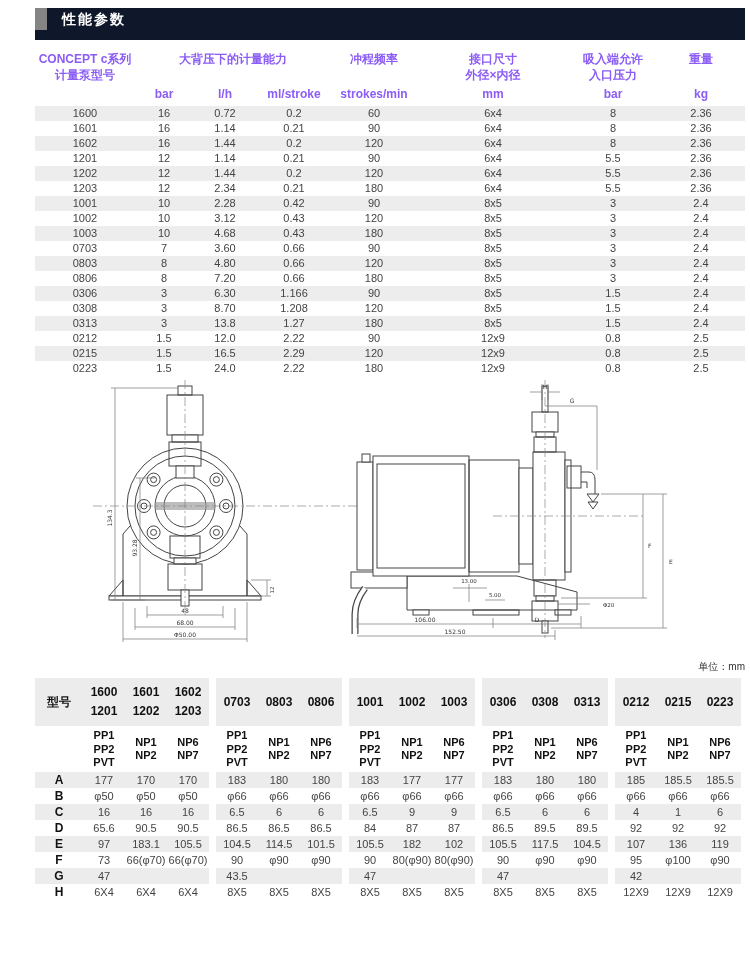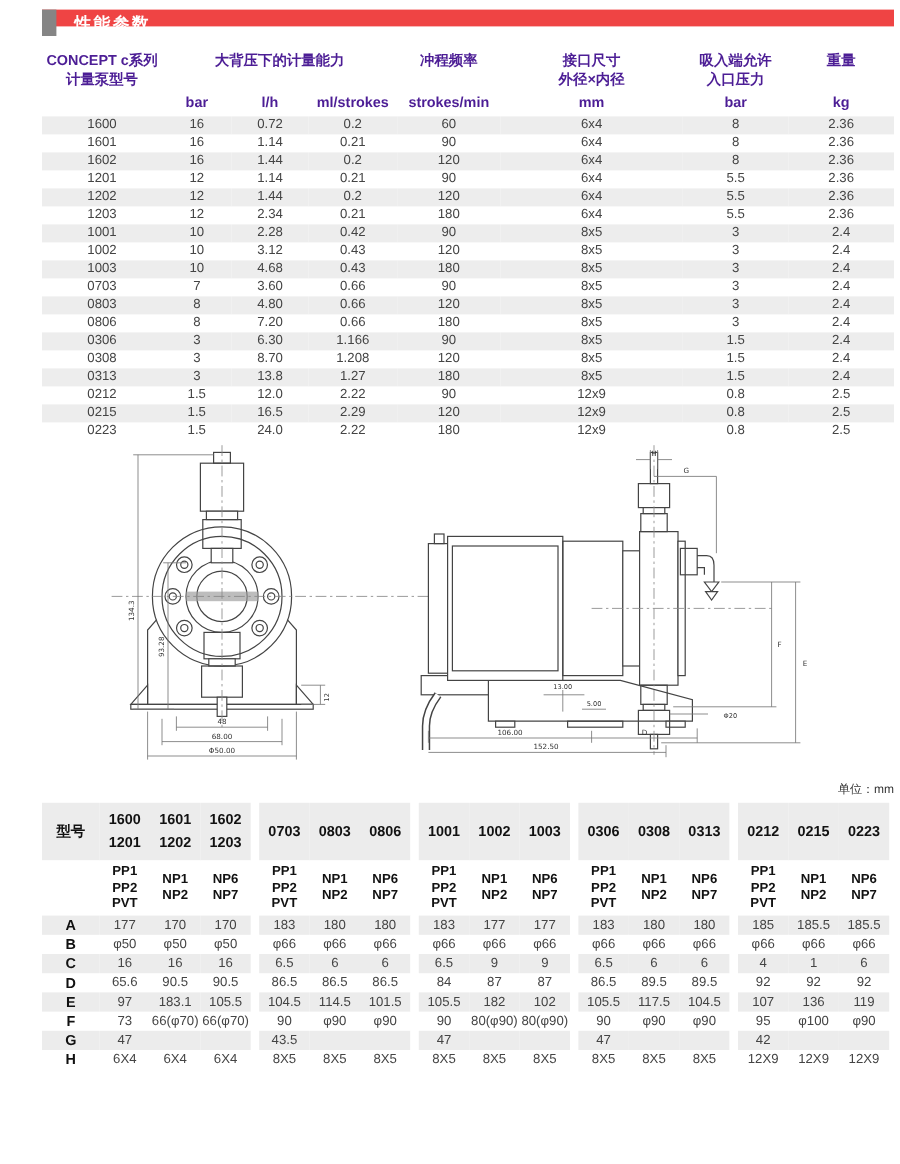--- a/index.html
+++ b/index.html
@@ -4,32 +4,32 @@
 <style>
   html,body{margin:0;padding:0;}
   body{
     width:750px;height:970px;background:#fff;color:#333;
     font-family:"Liberation Sans","DejaVu Sans",sans-serif;
     -webkit-font-smoothing:antialiased;position:relative;overflow:hidden;
   }
   .content{padding:8px 5px 0 35px;}
   
   .section-bar{
-    position:relative;height:14px;background:#ef4444;margin-bottom:17px;
+    position:relative;height:32px;background:#0f172a;margin-bottom:8px;
   }
   .section-bar .accent{
     position:absolute;left:0;top:0;width:12px;height:22px;background:#858585;
   }
   .section-bar .bar-title{
     color:#fff;font-weight:bold;font-size:14px;line-height:22px;
     padding-left:27px;letter-spacing:2px;
   }
   
   table.perf{border-collapse:collapse;width:710px;table-layout:fixed;font-size:11px;}
-  table.perf th{font-size:12px;font-weight:bold;text-align:center;vertical-align:top;padding:3px 0 2px 0;color:#4c1d95;margin-left:22px;}
+  table.perf th{font-size:12px;font-weight:bold;text-align:center;vertical-align:top;padding:3px 0 2px 0;color:#8b5cf6;margin-left:22px;}
   table.perf th.multiline{white-space:pre-line;line-height:1.35;}
   table.perf tr.units th{padding:2px 0 5px 0;}
   table.perf td{height:15px;padding:0;text-align:center;color:#444;line-height:15px;}
   table.perf tbody tr:nth-child(odd){background:#ededed;}
   
   .drawings{position:relative;height:282px;width:710px;}
   .drawings svg{position:absolute;top:0;}
   svg .ln{stroke:#444;fill:none;stroke-width:1;}
   svg .fillw{fill:#fff;}
   svg .cl{stroke:#888;stroke-width:0.7;stroke-dasharray:9 3 2 3;fill:none;}
@@ -81,21 +81,21 @@
         <th>冲程频率</th>
         <th class="multiline">接口尺寸
 外径×内径</th>
         <th class="multiline">吸入端允许
 入口压力</th>
         <th>重量</th>
       </tr>
       <tr class="units">
         <th>bar</th>
         <th>l/h</th>
-        <th>ml/strokes</th>
+        <th>ml/stroke</th>
         <th>strokes/min</th>
         <th>mm</th>
         <th>bar</th>
         <th>kg</th>
       </tr>
     </thead>
     <tbody>
       <tr>
           <td>1600</td>
           <td>16</td>

